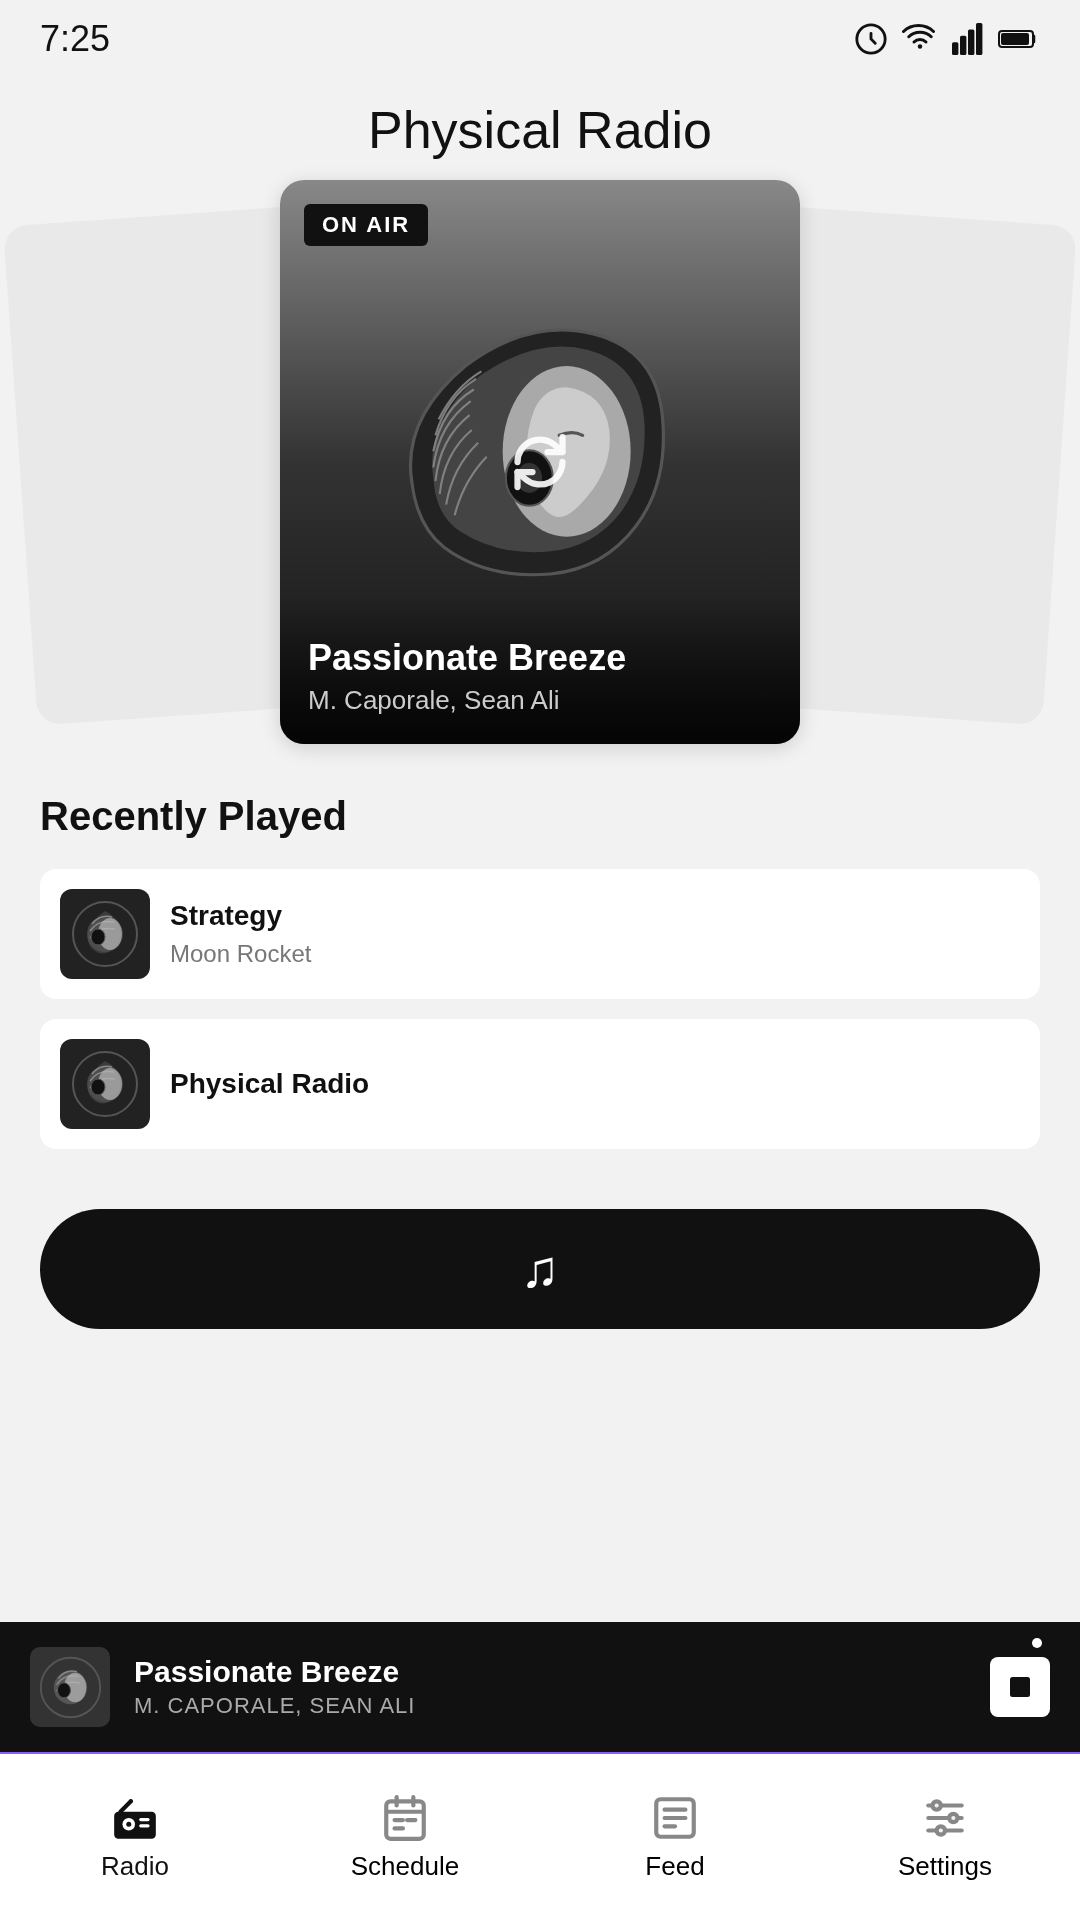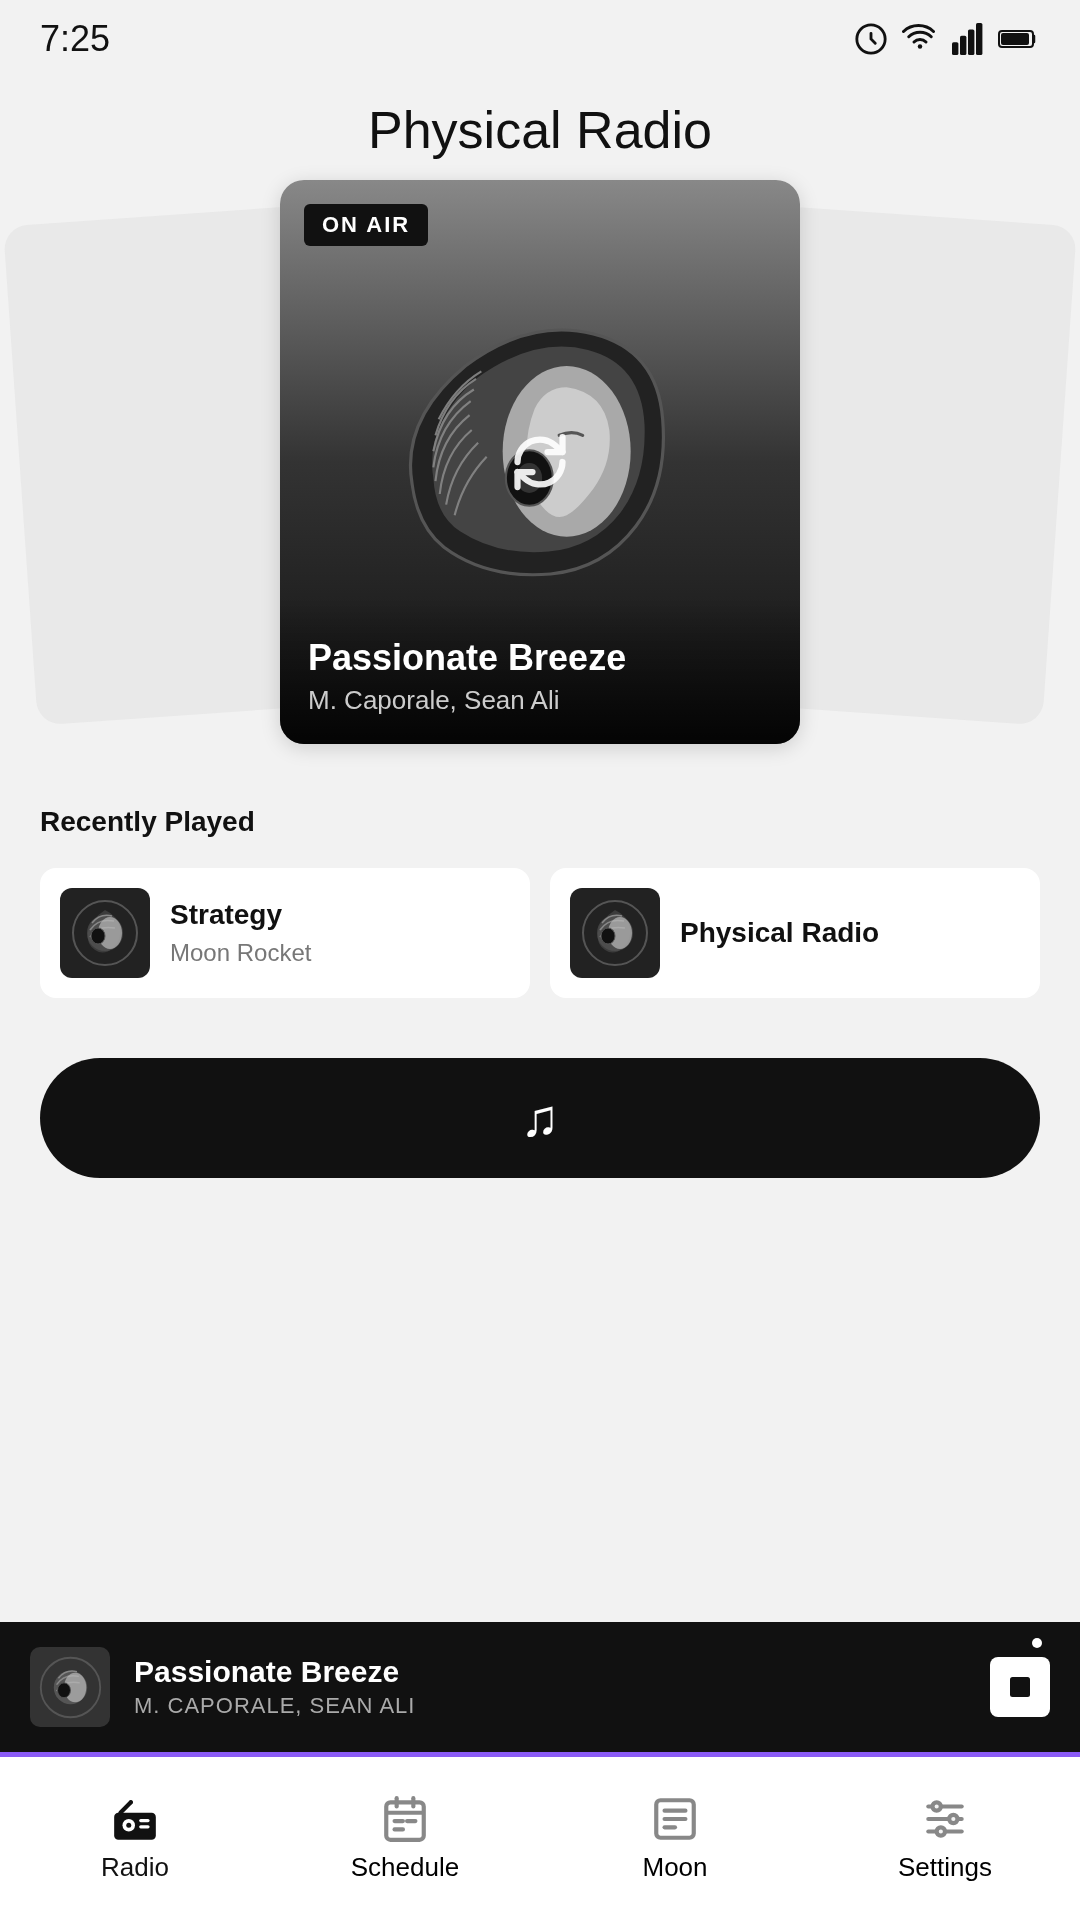--- a/index.html
+++ b/index.html
@@ -141,29 +141,29 @@
       font-size: 26px;
       color: #ccc;
       margin-top: 6px;
     }
 
     
     .recently-played-section {
       padding: 50px 40px 20px;
     }
     .section-title {
-      font-size: 28px;
+      font-size: 40px;
       font-weight: 700;
       color: #111;
       margin-bottom: 30px;
-      margin-top: 12px;
     }
     .recently-played-list {
       display: flex;
       gap: 20px;
+      flex-direction: column;
     }
     .recently-played-item {
       flex: 1;
       background: #fff;
       border-radius: 16px;
       display: flex;
       align-items: center;
       gap: 20px;
       padding: 20px;
       cursor: pointer;
@@ -274,21 +274,21 @@
     
     .bottom-nav {
       position: absolute;
       bottom: 0;
       left: 0;
       right: 0;
       height: 168px;
       background: #fff;
       display: flex;
       align-items: center;
-      border-top: 5px solid #8b5cf6;
+      border-top: 2px solid #8b5cf6;
     }
     .nav-item {
       flex: 1;
       display: flex;
       flex-direction: column;
       align-items: center;
       justify-content: center;
       gap: 8px;
       cursor: pointer;
       padding: 10px 0;
@@ -493,21 +493,21 @@
     <span class="nav-label">Schedule</span>
   </div>
 
   <div class="nav-item">
     <svg width="50" height="50" viewBox="0 0 24 24" fill="none" stroke="#888" stroke-width="2">
       <rect x="3" y="3" width="18" height="18" rx="2" stroke="#888" fill="none"></rect>
       <line x1="7" y1="8" x2="17" y2="8" stroke="#888" stroke-linecap="round"></line>
       <line x1="7" y1="12" x2="17" y2="12" stroke="#888" stroke-linecap="round"></line>
       <line x1="7" y1="16" x2="12" y2="16" stroke="#888" stroke-linecap="round"></line>
     </svg>
-    <span class="nav-label">Moon</span>
+    <span class="nav-label">Feed</span>
   </div>
 
   <div class="nav-item">
     <svg width="50" height="50" viewBox="0 0 24 24" fill="none" stroke="#888" stroke-width="2">
       <line x1="4" y1="6" x2="20" y2="6" stroke="#888" stroke-linecap="round"></line>
       <line x1="4" y1="12" x2="20" y2="12" stroke="#888" stroke-linecap="round"></line>
       <line x1="4" y1="18" x2="20" y2="18" stroke="#888" stroke-linecap="round"></line>
       <circle cx="8" cy="6" r="2" fill="#f2f2f2" stroke="#888"></circle>
       <circle cx="16" cy="12" r="2" fill="#f2f2f2" stroke="#888"></circle>
       <circle cx="10" cy="18" r="2" fill="#f2f2f2" stroke="#888"></circle>

